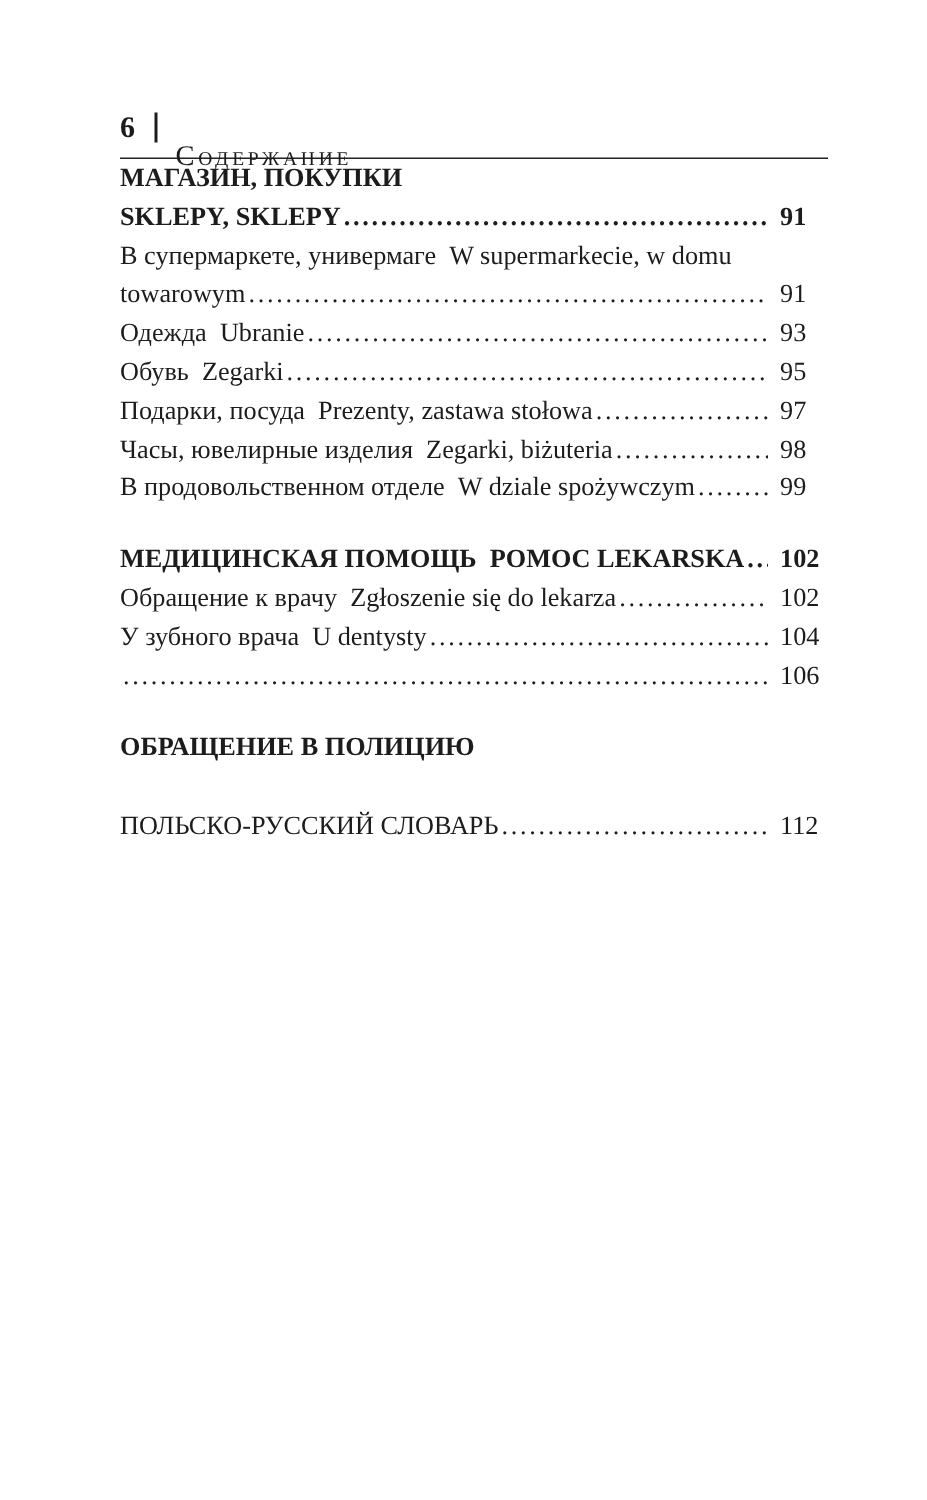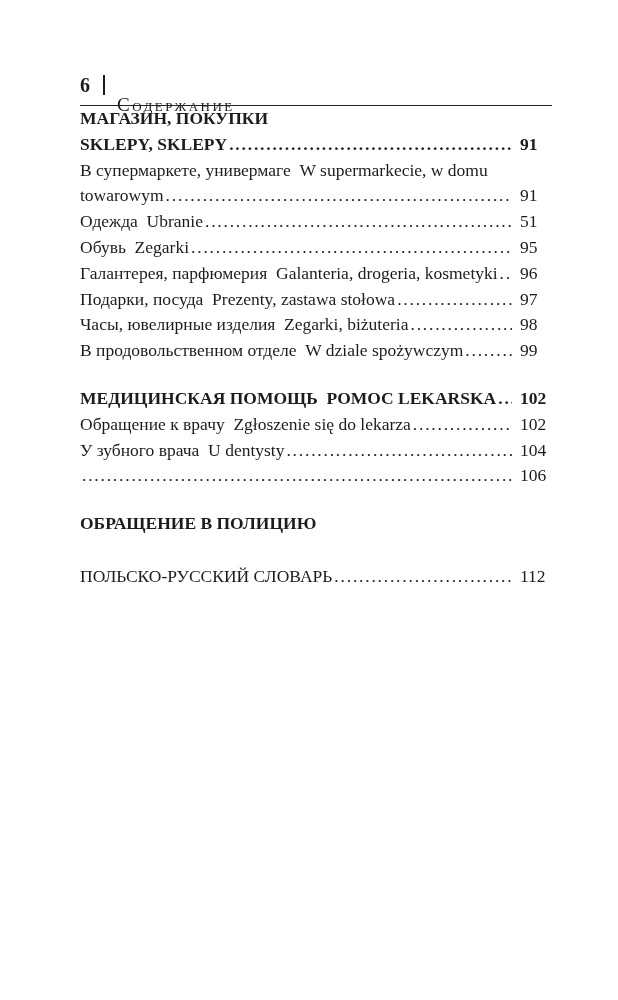--- a/index.html
+++ b/index.html
@@ -115,31 +115,26 @@
       </div>
       <div class="row">
         <span class="txt">towarowym</span>
         <span class="leader"></span>
         <span class="pg">91</span>
       </div>
 
       <div class="row">
         <span class="txt">Одежда Ubranie</span>
         <span class="leader"></span>
-        <span class="pg">51</span>
+        <span class="pg">93</span>
       </div>
       <div class="row">
         <span class="txt">Обувь Zegarki</span>
         <span class="leader"></span>
         <span class="pg">95</span>
-      </div>
-      <div class="row">
-        <span class="txt">Галантерея, парфюмерия Galanteria, drogeria, kosmetyki</span>
-        <span class="leader"></span>
-        <span class="pg">96</span>
       </div>
       <div class="row">
         <span class="txt">Подарки, посуда Prezenty, zastawa stołowa</span>
         <span class="leader"></span>
         <span class="pg">97</span>
       </div>
       <div class="row">
         <span class="txt">Часы, ювелирные изделия Zegarki, biżuteria</span>
         <span class="leader"></span>
         <span class="pg">98</span>

